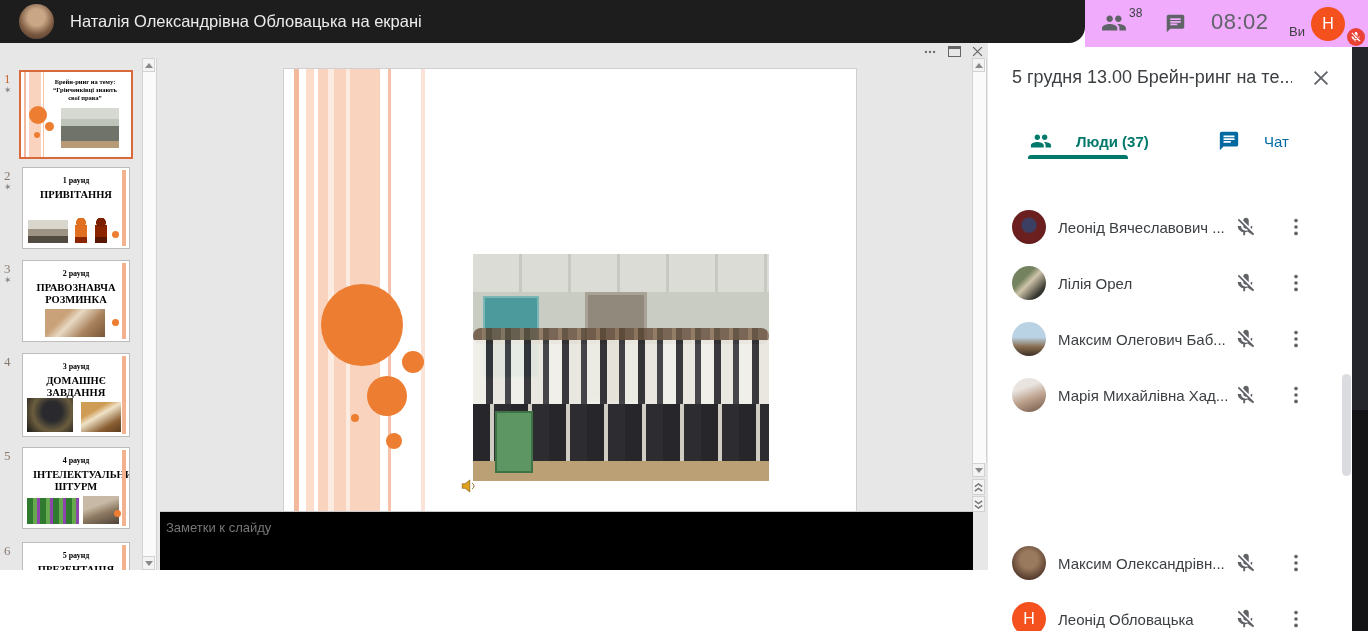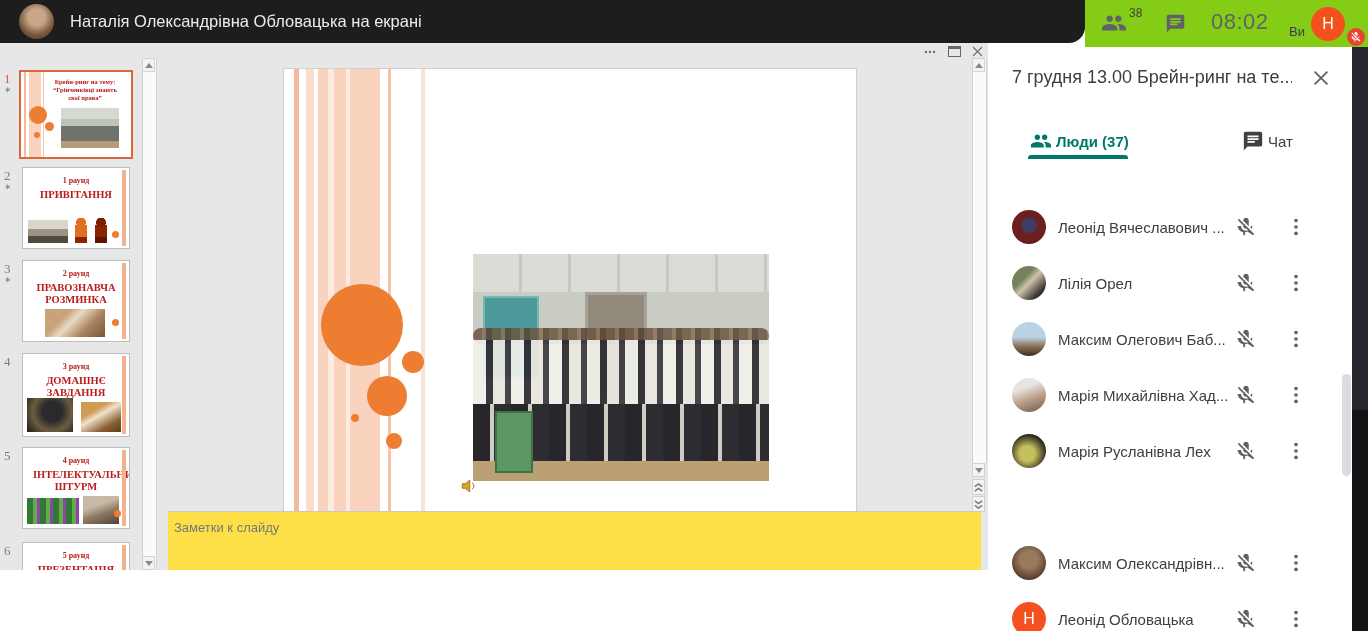--- a/index.html
+++ b/index.html
@@ -10,21 +10,21 @@
 
   
   .topbar{position:absolute;left:0;top:0;width:1085px;height:43px;background:#1d1d1d;
           border-bottom-right-radius:16px;z-index:5;}
   .topbar .pava-lg{position:absolute;left:19px;top:4px;width:35px;height:35px;border-radius:50%;
           background:radial-gradient(circle at 50% 38%, #c9a686 0 30%, #7a5940 62%, #42302a 100%);}
   .topbar .banner{position:absolute;left:70px;top:0;height:43px;line-height:43px;
           color:#ececec;font-size:16.5px;white-space:nowrap;}
 
   
-  .topright{position:absolute;left:1085px;top:0;width:283px;height:47px;background:#84cc16;z-index:4;}
+  .topright{position:absolute;left:1085px;top:0;width:283px;height:47px;background:#f0abfc;z-index:4;}
   .tr-btn{position:absolute;background:none;border:none;padding:0;color:#5f6368;}
   .tr-people{left:16px;top:10px;width:26px;height:26px;}
   .tr-sup{position:absolute;left:44px;top:6px;font-size:12px;color:#3c4043;}
   .tr-chat{left:80px;top:13px;width:21px;height:21px;}
   .tr-clock{position:absolute;left:126px;top:9px;font-size:22px;color:#5f6368;letter-spacing:.5px;}
   .tr-you{position:absolute;left:204px;top:24px;font-size:13px;color:#3c4043;}
   .tr-self{position:absolute;left:226px;top:7px;width:34px;height:34px;border-radius:50%;border:none;
            color:#fff;font-size:16px;line-height:34px;text-align:center;padding:0;}
   .tr-mic{position:absolute;left:262px;top:28px;width:18px;height:18px;border-radius:50%;
           display:flex;align-items:center;justify-content:center;z-index:6;}
@@ -44,21 +44,21 @@
 
   
   .tnum{position:absolute;left:4px;width:16px;text-align:left;color:#8a7a6e;
         font-family:"Liberation Serif",serif;}
   .tnum .n{display:block;font-size:13px;line-height:13px;}
   .tnum .st{display:block;font-size:9px;line-height:10px;color:#7c7c7c;}
   .tnum.cur{color:#c96a33;}
 
   
   .thumb{position:absolute;left:22px;width:106px;background:#fff;border:1px solid #bdbdbd;
-         overflow:hidden;padding:0;text-align:center;font-family:"Liberation Serif",serif;color:#b91c1c;}
+         overflow:hidden;padding:0;text-align:center;font-family:"Liberation Serif",serif;color:#000000;}
   .thumb.sel{left:19px;width:110px;border:2px solid #d9683b;}
   .t-stripeR{position:absolute;right:3px;top:2px;bottom:2px;width:4px;background:#f2b28f;}
   .t-round{font-weight:bold;font-size:8px;margin-top:8px;}
   .t-title{font-weight:bold;font-size:10.5px;line-height:11.5px;margin-top:4px;padding:0 10px;}
   .t-dot{position:absolute;width:7px;height:7px;border-radius:50%;background:#ed7d31;}
   .t-photo{position:absolute;border:0;}
 
   
   .t1-stripes{position:absolute;left:0;top:0;bottom:0;width:24px;
       background:linear-gradient(90deg,#fff 0 3px,#f4b99d 3px 5px,#fff 5px 8px,#f9d3bd 8px 20px,#fff 20px 22px,#f6c3a9 22px 23px,#fff 23px);}
@@ -100,31 +100,31 @@
       background:repeating-linear-gradient(90deg,#f3f2ec 0 13px,#2c2c31 13px 20px,#eceae2 20px 32px,#3a3a40 32px 38px);opacity:.92;}
   .ph-heads{position:absolute;left:0;top:74px;right:0;height:16px;
       background:repeating-linear-gradient(90deg,#6b5442 0 9px,#8a6f57 9px 13px,#55412f 13px 19px);border-radius:8px;opacity:.85;}
   .ph-crowdB{position:absolute;left:0;top:150px;right:0;height:58px;
       background:repeating-linear-gradient(90deg,#26262b 0 17px,#cfcdc3 17px 21px,#2c2c31 21px 38px);}
   .ph-floor{position:absolute;left:0;bottom:0;right:0;height:20px;background:#bba076;}
   .ph-chair{position:absolute;left:22px;bottom:8px;width:34px;height:58px;background:#5e9663;border:2px solid #3f7347;}
   .s-speaker{position:absolute;left:175px;top:408px;width:20px;height:18px;background:none;border:none;padding:0;}
 
   
-  .notes{position:absolute;left:168px;top:468px;width:813px;height:59px;background:#fde047;border-top:1px solid #c9c9c9;}
+  .notes{position:absolute;left:160px;top:468px;width:813px;height:59px;background:#000000;border-top:1px solid #c9c9c9;}
   .notes span{position:absolute;left:6px;top:8px;font-size:13px;color:#777;}
 
   
   .panel{position:absolute;left:988px;top:43px;width:364px;height:588px;background:#fff;}
   .p-title{position:absolute;left:24px;top:24px;width:280px;font-size:18px;color:#3c4043;white-space:nowrap;overflow:hidden;}
   .p-close{position:absolute;left:322px;top:24px;width:22px;height:22px;background:none;border:none;color:#5f6368;padding:0;}
-  .tab{position:absolute;top:80px;height:36px;background:none;border:none;padding:0;display:flex;align-items:center;gap:4px;}
+  .tab{position:absolute;top:80px;height:36px;background:none;border:none;padding:0;display:flex;align-items:center;gap:24px;}
   .tab .tic{width:22px;height:22px;display:block;}
   .tab-people{left:42px;color:#00796b;font-weight:bold;}
-  .tab-chat{left:254px;color:#404040;}
+  .tab-chat{left:230px;color:#0369a1;}
   .tab span{font-size:15px;}
   .tab-underline{position:absolute;left:40px;top:112px;width:100px;height:4px;background:#00796b;border-radius:3px 3px 0 0;}
 
   .prow{position:absolute;left:0;width:352px;height:56px;}
   .pava{position:absolute;left:24px;top:11px;width:34px;height:34px;border-radius:50%;color:#fff;
         font-size:16px;line-height:34px;text-align:center;}
   .pname{position:absolute;left:70px;top:50%;transform:translateY(-50%);font-size:15px;color:#3c4043;white-space:nowrap;}
   .pmic{position:absolute;left:247px;top:17px;width:22px;height:22px;color:#5f6368;background:none;border:none;padding:0;}
   .pdots{position:absolute;left:297px;top:17px;width:22px;height:22px;color:#5f6368;background:none;border:none;padding:0;}
   .av0{background:radial-gradient(circle at 50% 45%,#3a3f63 0 26%,#6b1f1f 34% 62%,#471212 100%);}
@@ -340,21 +340,21 @@
     <span class="tr-you">Ви</span>
     <button class="tr-self" style="background:#F4511E">Н</button>
     <span class="tr-mic" style="background:#EA4335">
         <svg viewBox="0 0 24 24">
           <use href="#i-micoff" style="color:#fff"></use>
         </svg>
       </span>
   </div>
 
   <div class="panel">
-    <div class="p-title">7 грудня 13.00 Брейн-ринг на те...</div>
+    <div class="p-title">5 грудня 13.00 Брейн-ринг на те...</div>
     <button class="p-close">
         <svg class="ic" viewBox="0 0 24 24">
           <use href="#i-close"></use>
         </svg>
       </button>
 
     <button class="tab tab-people">
       <svg class="tic" viewBox="0 0 24 24">
           <use href="#i-people"></use>
         </svg>
@@ -417,34 +417,20 @@
           <svg class="ic" viewBox="0 0 24 24">
             <use href="#i-micoff"></use>
           </svg>
         </span>
       <button class="pdots">
           <svg class="ic" viewBox="0 0 24 24">
             <use href="#i-dots"></use>
           </svg>
         </button>
     </div>
-    <div class="prow" style="top:380px">
-      <div class="pava av4"></div>
-      <div class="pname">Марія Русланівна Лех</div>
-      <span class="pmic">
-          <svg class="ic" viewBox="0 0 24 24">
-            <use href="#i-micoff"></use>
-          </svg>
-        </span>
-      <button class="pdots">
-          <svg class="ic" viewBox="0 0 24 24">
-            <use href="#i-dots"></use>
-          </svg>
-        </button>
-    </div>
     <div class="prow" style="top:492px">
       <div class="pava av6"></div>
       <div class="pname">Максим Олександрівн...</div>
       <span class="pmic">
           <svg class="ic" viewBox="0 0 24 24">
             <use href="#i-micoff"></use>
           </svg>
         </span>
       <button class="pdots">
           <svg class="ic" viewBox="0 0 24 24">

